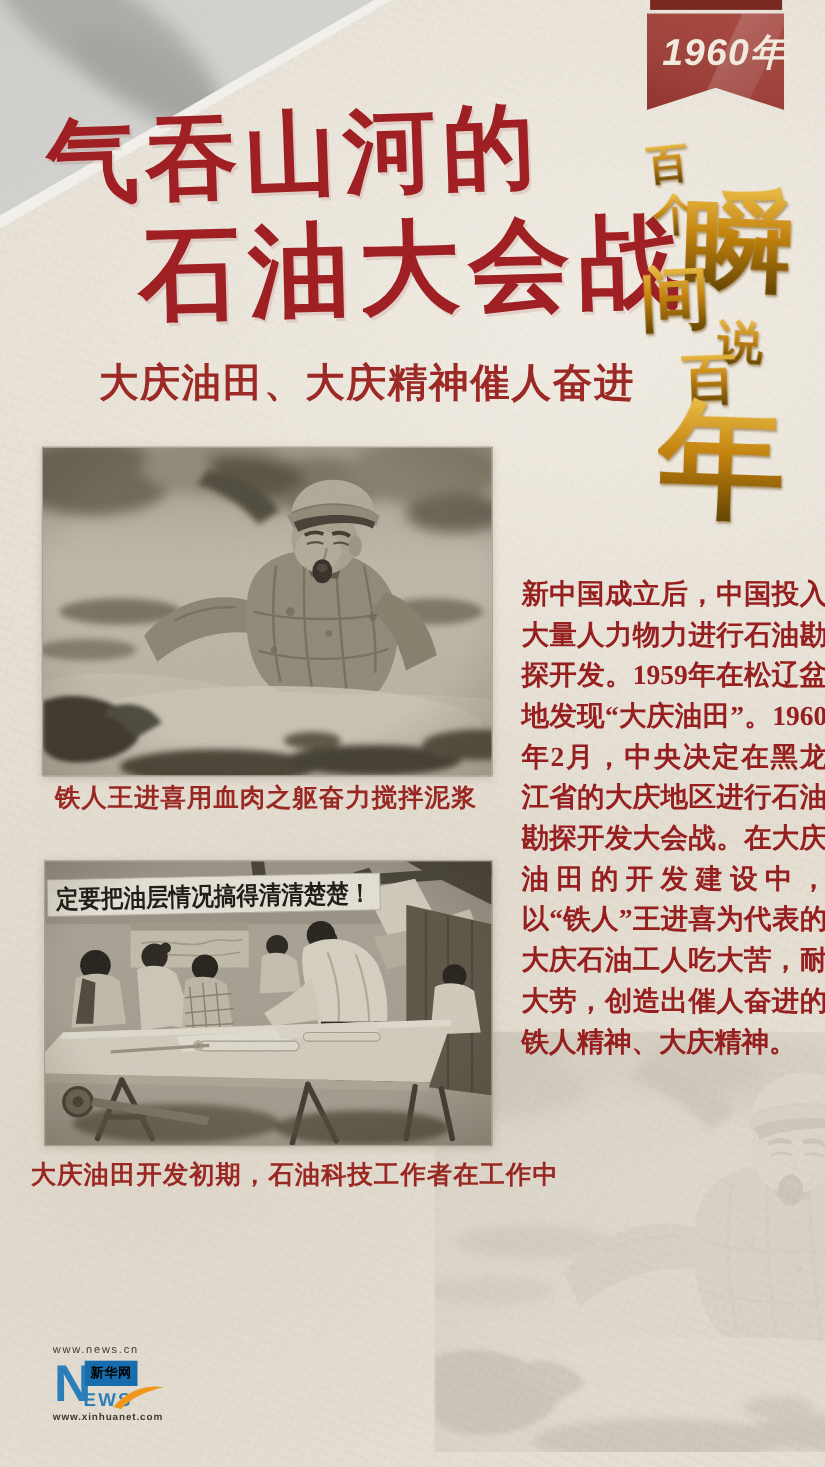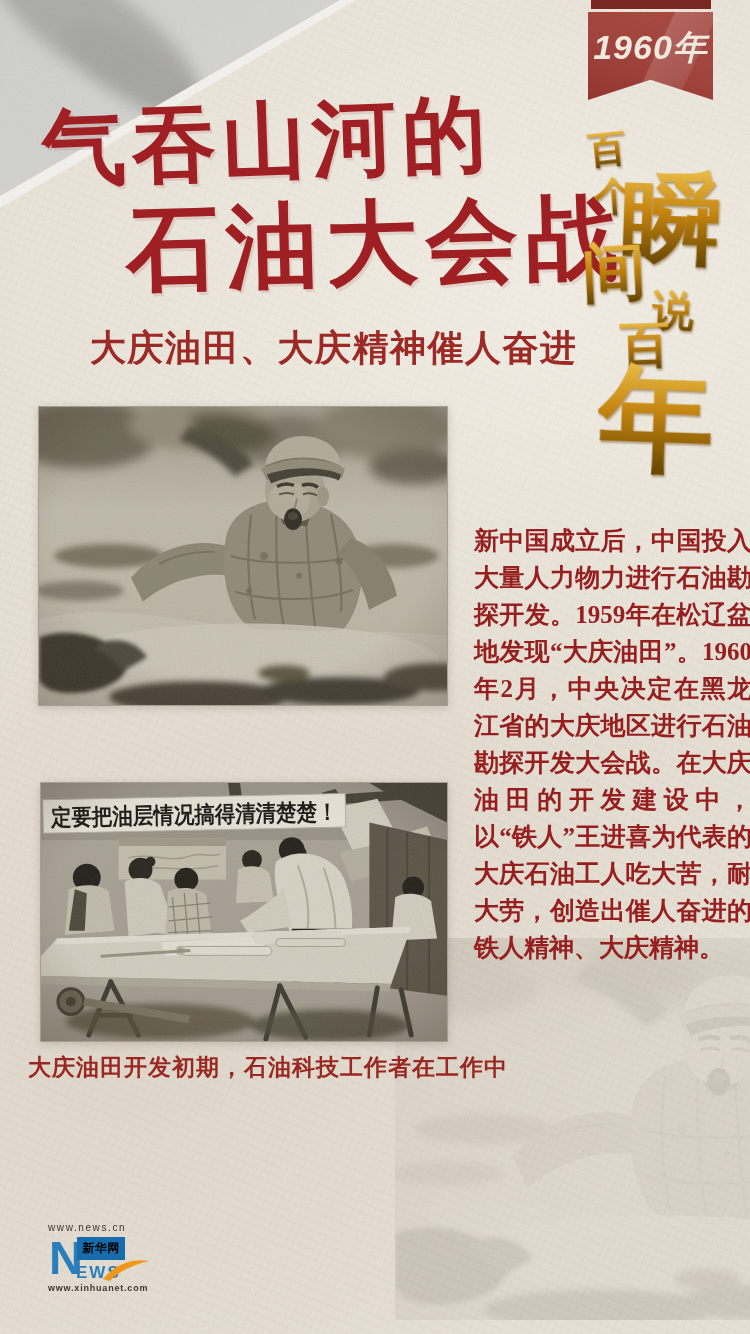--- a/index.html
+++ b/index.html
@@ -28,22 +28,22 @@
   .corner .leaf2{position:absolute;left:52px;top:52px;width:180px;height:54px;
     background:rgba(158,158,156,.42);border-radius:50%;
     transform:rotate(34deg);filter:blur(9px);}
   
   .ribbon-topbar{left:591px;top:0;width:120px;height:9px;background:var(--ribbon-dark,#7c2822);z-index:3;}
   .ribbon{left:588px;top:12px;width:125px;height:88px;z-index:3;
     background:linear-gradient(200deg,#ab4d45 0%,var(--ribbon-red,#a3453e) 55%,#96362f 100%);
     clip-path:polygon(0 0,100% 0,100% 100%,50% 77%,0 100%);}
   .ribbon::after{content:"";position:absolute;inset:0;
     background:linear-gradient(115deg,transparent 52%,rgba(255,255,255,.16) 53%,rgba(255,255,255,.10) 78%,transparent 79%);}
-  .ribbon-year{left:588px;top:25px;width:125px;z-index:4;text-align:center;
-    font-style:italic;font-weight:800;font-size:34px;color:#f6efe4;letter-spacing:1px;}
+  .ribbon-year{left:588px;top:25px;width:125px;z-index:4;
+    font-style:italic;font-weight:800;font-size:34px;color:#f6efe4;letter-spacing:1px;padding-left:14px;}
   
   .title-line{z-index:2;color:var(--title-red,#a32024);font-family:"Liberation Serif",serif;
     font-weight:900;line-height:1;white-space:nowrap;
     text-shadow:2px 3px 0 rgba(140,30,30,.12);}
   .t1{left:42px;top:100px;font-size:84px;letter-spacing:6px;transform:rotate(-2deg);}
   .t2{left:126px;top:198px;font-size:92px;letter-spacing:8px;transform:rotate(-1.5deg);}
   .subtitle{left:90px;top:324px;z-index:2;font-weight:700;font-size:36px;
     color:var(--subtitle-red,#a02a26);letter-spacing:1.5px;white-space:nowrap;}
   
   .stamp-char{z-index:2;font-family:"DejaVu Serif",serif;font-weight:700;line-height:1;
@@ -222,20 +222,21 @@
   <div class="abs stamp-char s3">间</div>
   <div class="abs stamp-char s4">说</div>
   <div class="abs stamp-char s5">百</div>
   <div class="abs stamp-char s6">年</div>
 
   <div class="abs photo photo1">
     <svg viewBox="0 0 408 300" preserveAspectRatio="none">
         <use href="#mudscene"></use>
       </svg>
   </div>
+  <div class="abs caption cap1">铁人王进喜用血肉之躯奋力搅拌泥浆</div>
 
   <div class="abs article">新中国成立后，中国投入大量人力物力进行石油勘探开发。1959年在松辽盆地发现“大庆油田”。1960年2月，中央决定在黑龙江省的大庆地区进行石油勘探开发大会战。在大庆油田的开发建设中，以“铁人”王进喜为代表的大庆石油工人吃大苦，耐大劳，创造出催人奋进的铁人精神、大庆精神。</div>
 
   <div class="abs photo photo2">
     <svg viewBox="0 0 408 262" preserveAspectRatio="none">
       <rect width="408" height="262" fill="url(#rmbg)"></rect>
       <rect x="0" y="0" width="408" height="58" fill="#9d968a"></rect>
       <g fill="#454036">
         <polygon points="150,22 408,4 408,14 150,32"></polygon>
         <polygon points="188,0 200,0 206,46 194,46"></polygon>

